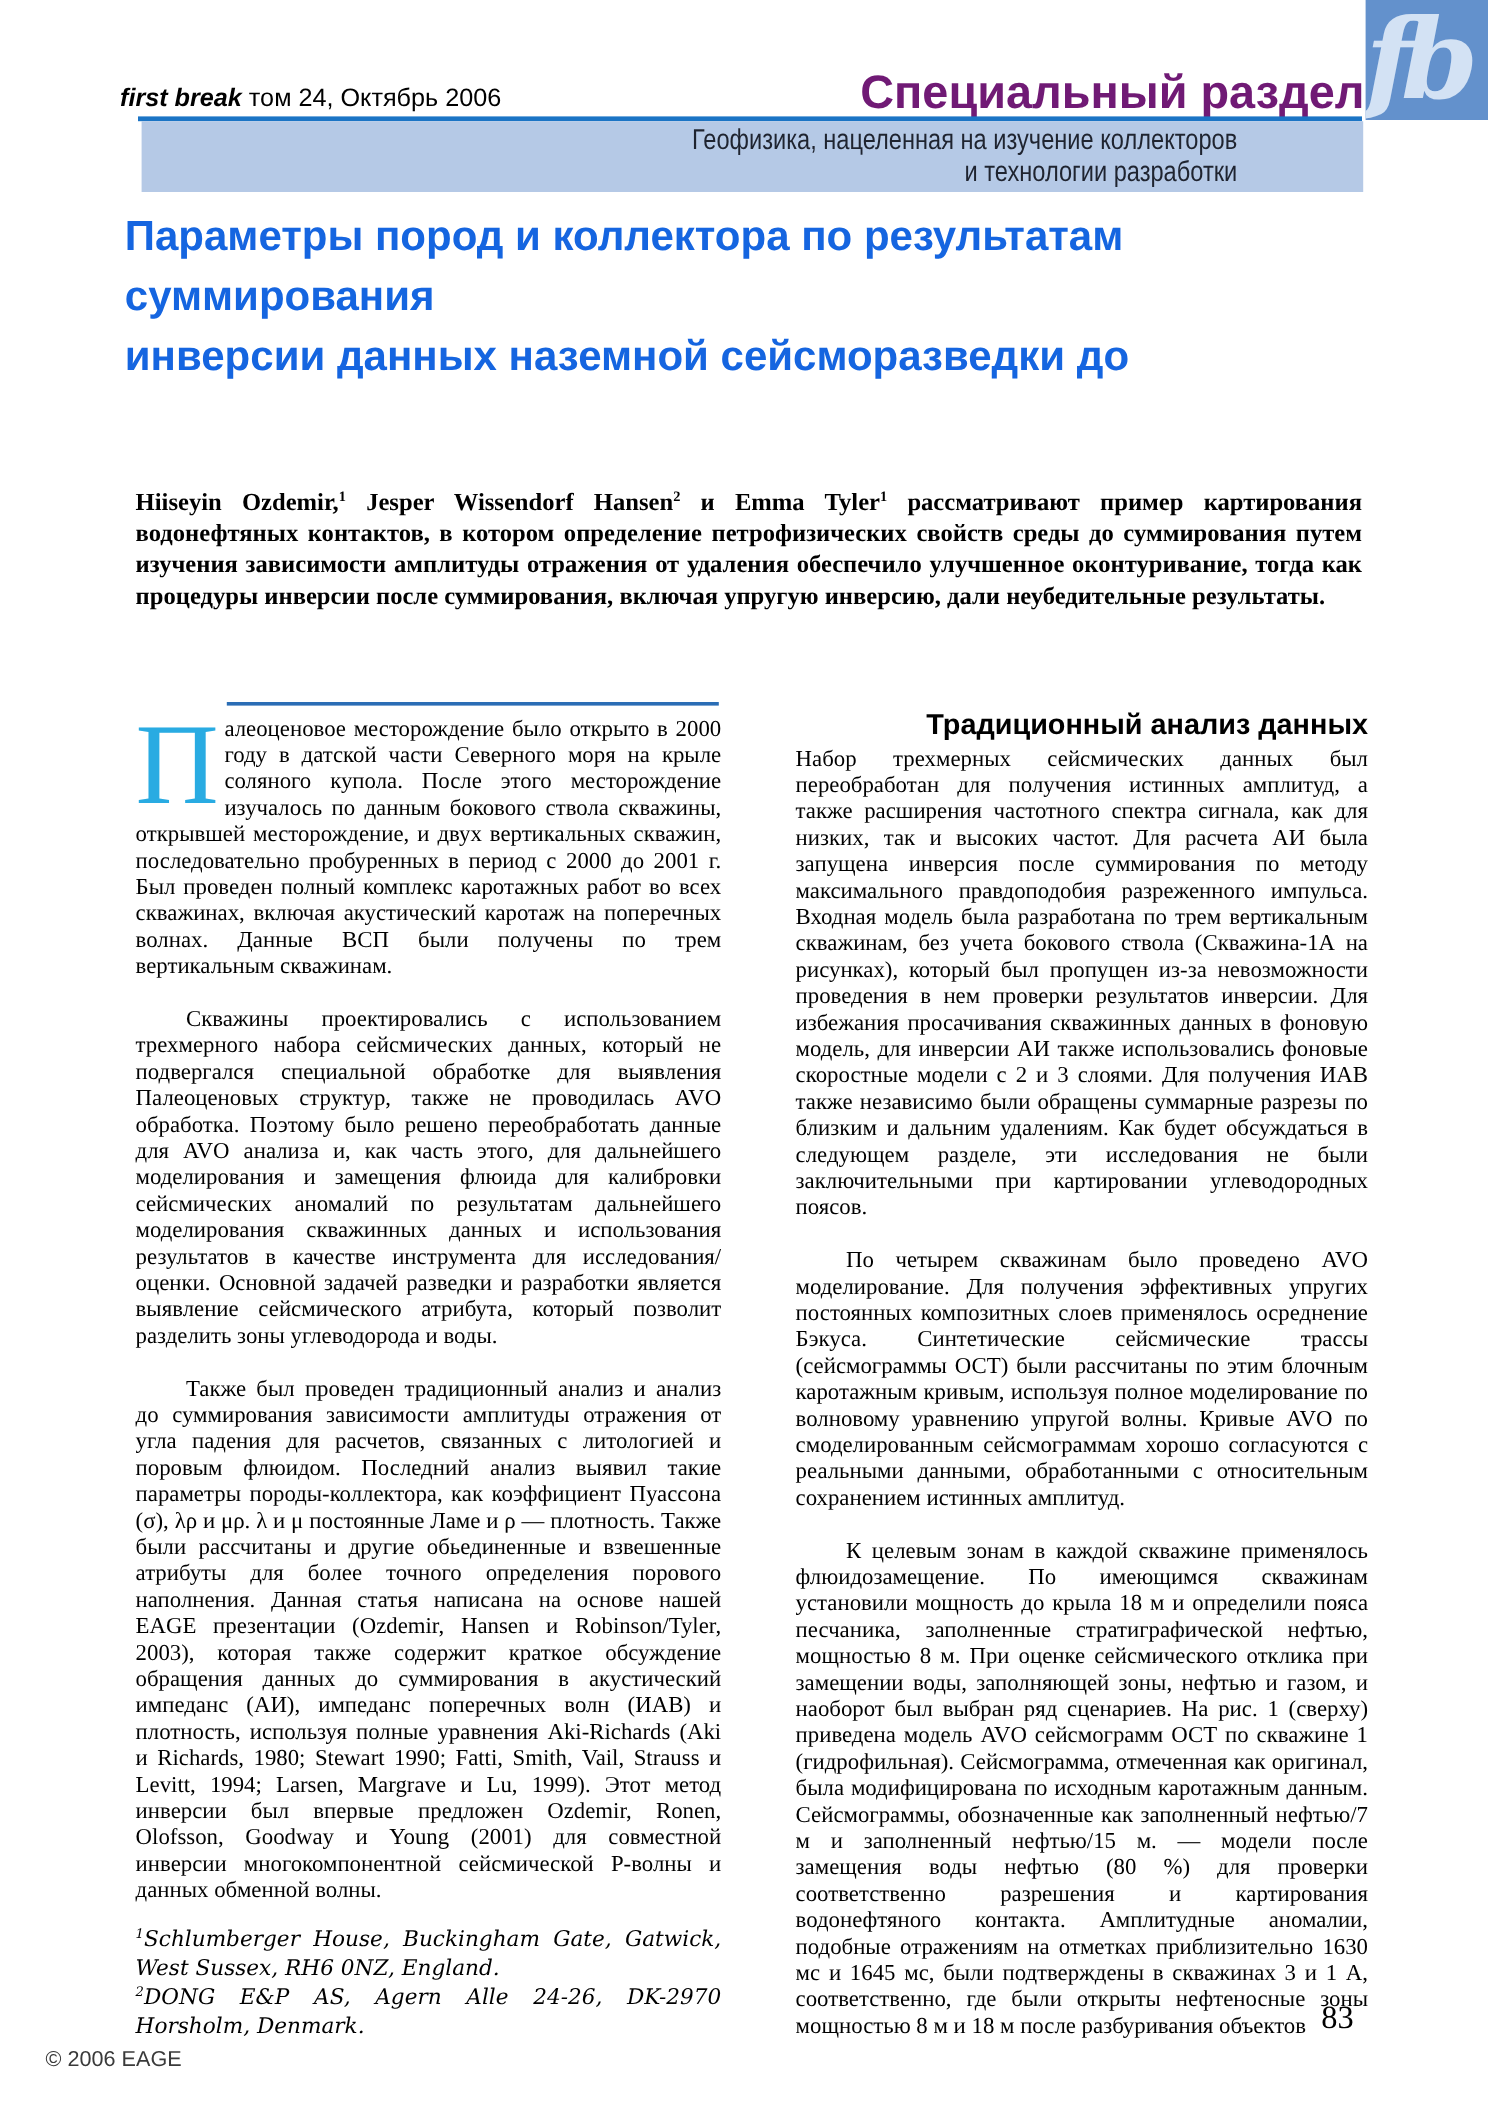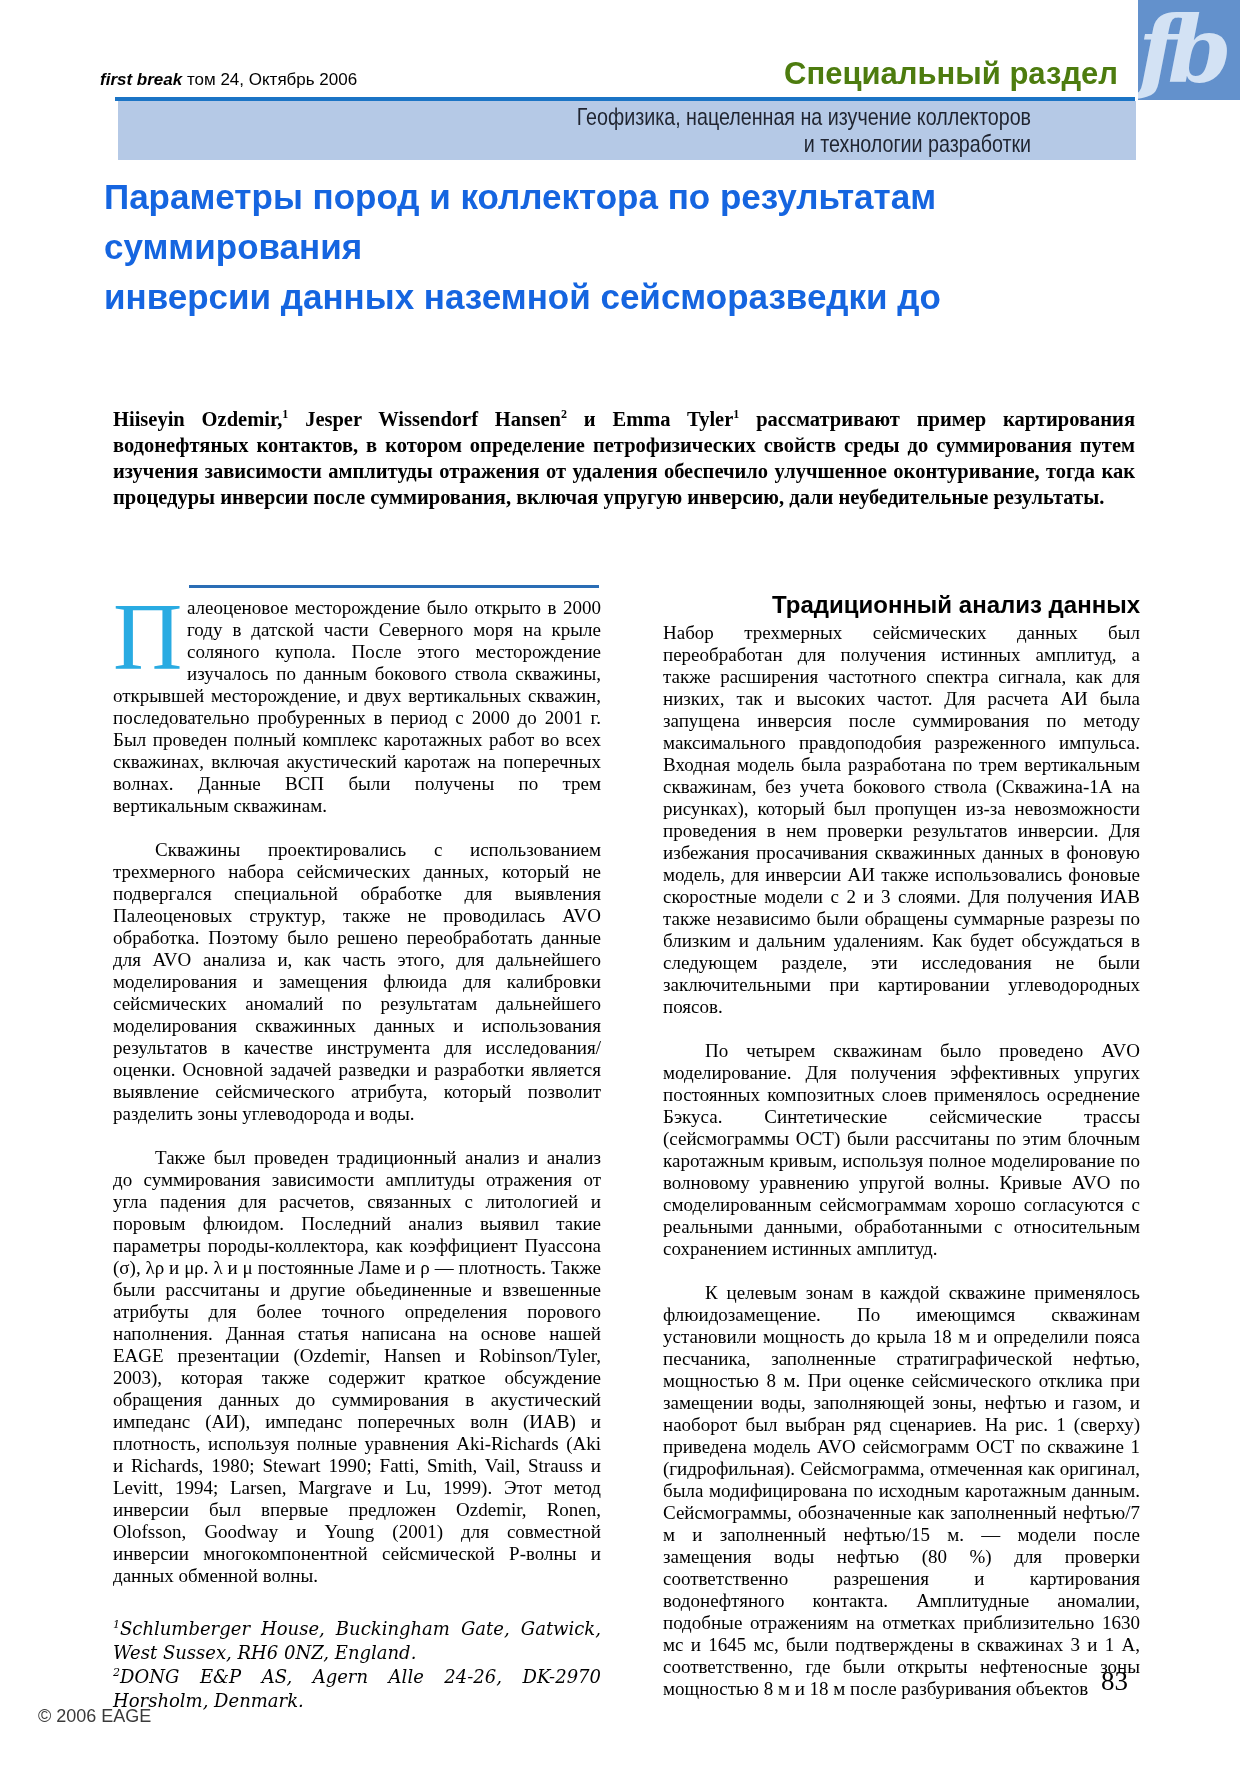--- a/index.html
+++ b/index.html
@@ -3,28 +3,28 @@
 <meta charset="utf-8">
 <style>
   html,body { margin:0; padding:0; background:#ffffff; }
   .page {
     position:relative; width:1240px; height:1766px; background:#ffffff;
     font-family:"Liberation Serif", serif; color:#000; overflow:hidden;
   }
   
   .masthead-left {
     position:absolute; left:100px; top:70px;
-    font-family:"Liberation Sans", sans-serif; font-size:17px; color:#000;
+    font-family:"Liberation Sans", sans-serif; font-size:21px; color:#000;
     white-space:nowrap;
   }
   .masthead-left .fb-name { font-weight:bold; font-style:italic; }
   .masthead-right {
-    position:absolute; right:122px; top:56px;
-    font-family:"Liberation Sans", sans-serif; font-weight:bold; font-size:31px;
-    color:#4d7c0f; white-space:nowrap;
+    position:absolute; right:103px; top:56px;
+    font-family:"Liberation Sans", sans-serif; font-weight:bold; font-size:39px;
+    color:#701a75; white-space:nowrap;
   }
   .fb-box {
     position:absolute; left:1138px; top:0; width:102px; height:100px;
     background:#6391cc; overflow:hidden;
   }
   .fb-box .fb-glyph {
     font-family:"DejaVu Serif", serif; font-style:italic; font-weight:bold;
     font-size:92px; line-height:100px; color:#d3e2f4; letter-spacing:-10px;
     padding-left:0; display:block;
   }
@@ -71,21 +71,21 @@
   }
   .dropcap {
     float:left; font-size:96px; line-height:70px; height:70px; width:62px;
     margin:5px 12px 0 0; color:#29abe2; font-family:"Liberation Serif", serif;
   }
   .section-heading {
     font-family:"Liberation Sans", sans-serif; font-weight:bold;
     font-size:24px; line-height:28px; margin:6px 0 3px 0 !important;
     text-align:right;
   }
-  .footnotes { margin-top:30px; }
+  .footnotes { margin-top:18px; }
   .footnote {
     font-family:"DejaVu Serif", serif; font-style:italic;
     font-size:18px; line-height:24px; text-align:justify;
   }
   .footnote sup { font-size:11px; line-height:0; font-style:italic; }
   
   .copyright {
     position:absolute; left:38px; top:1706px;
     font-family:Liberation Sans, sans-serif; font-size:18px; color:#3a3a3a;
     white-space:nowrap;

